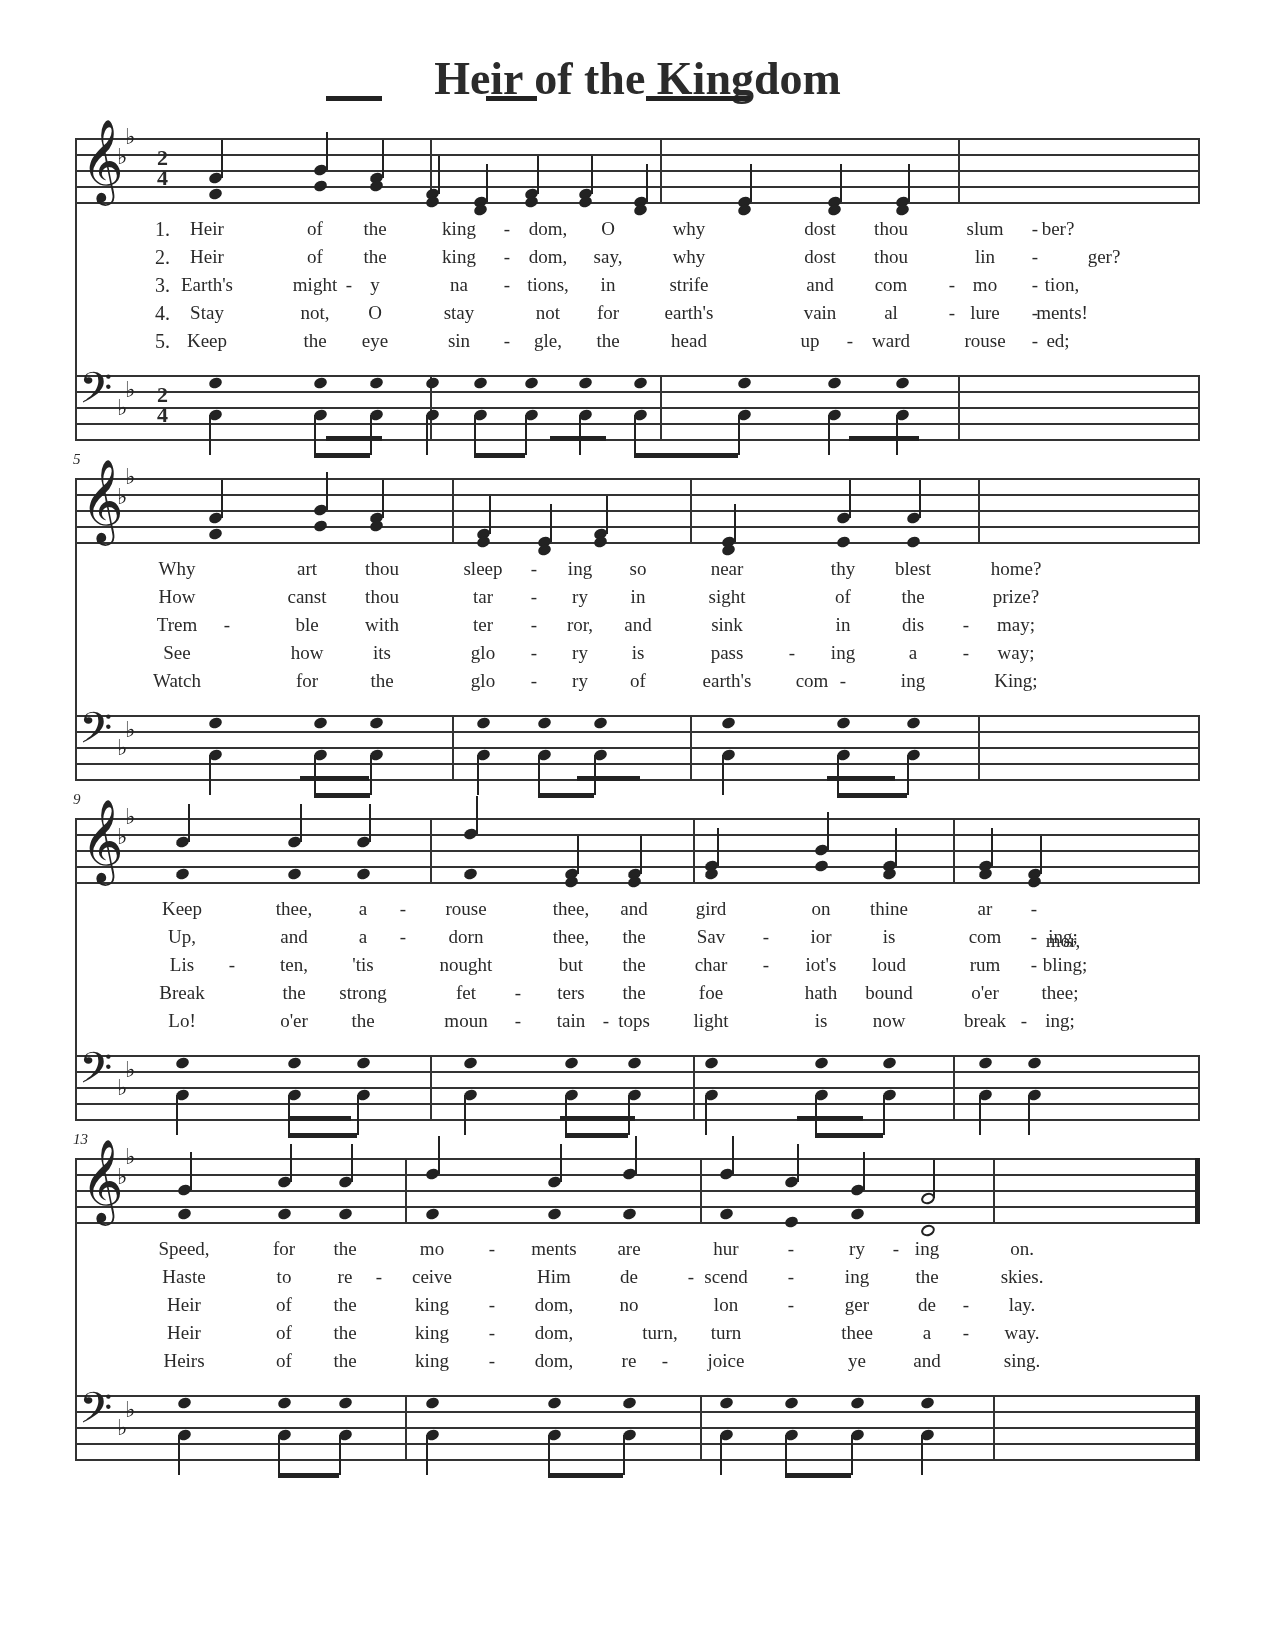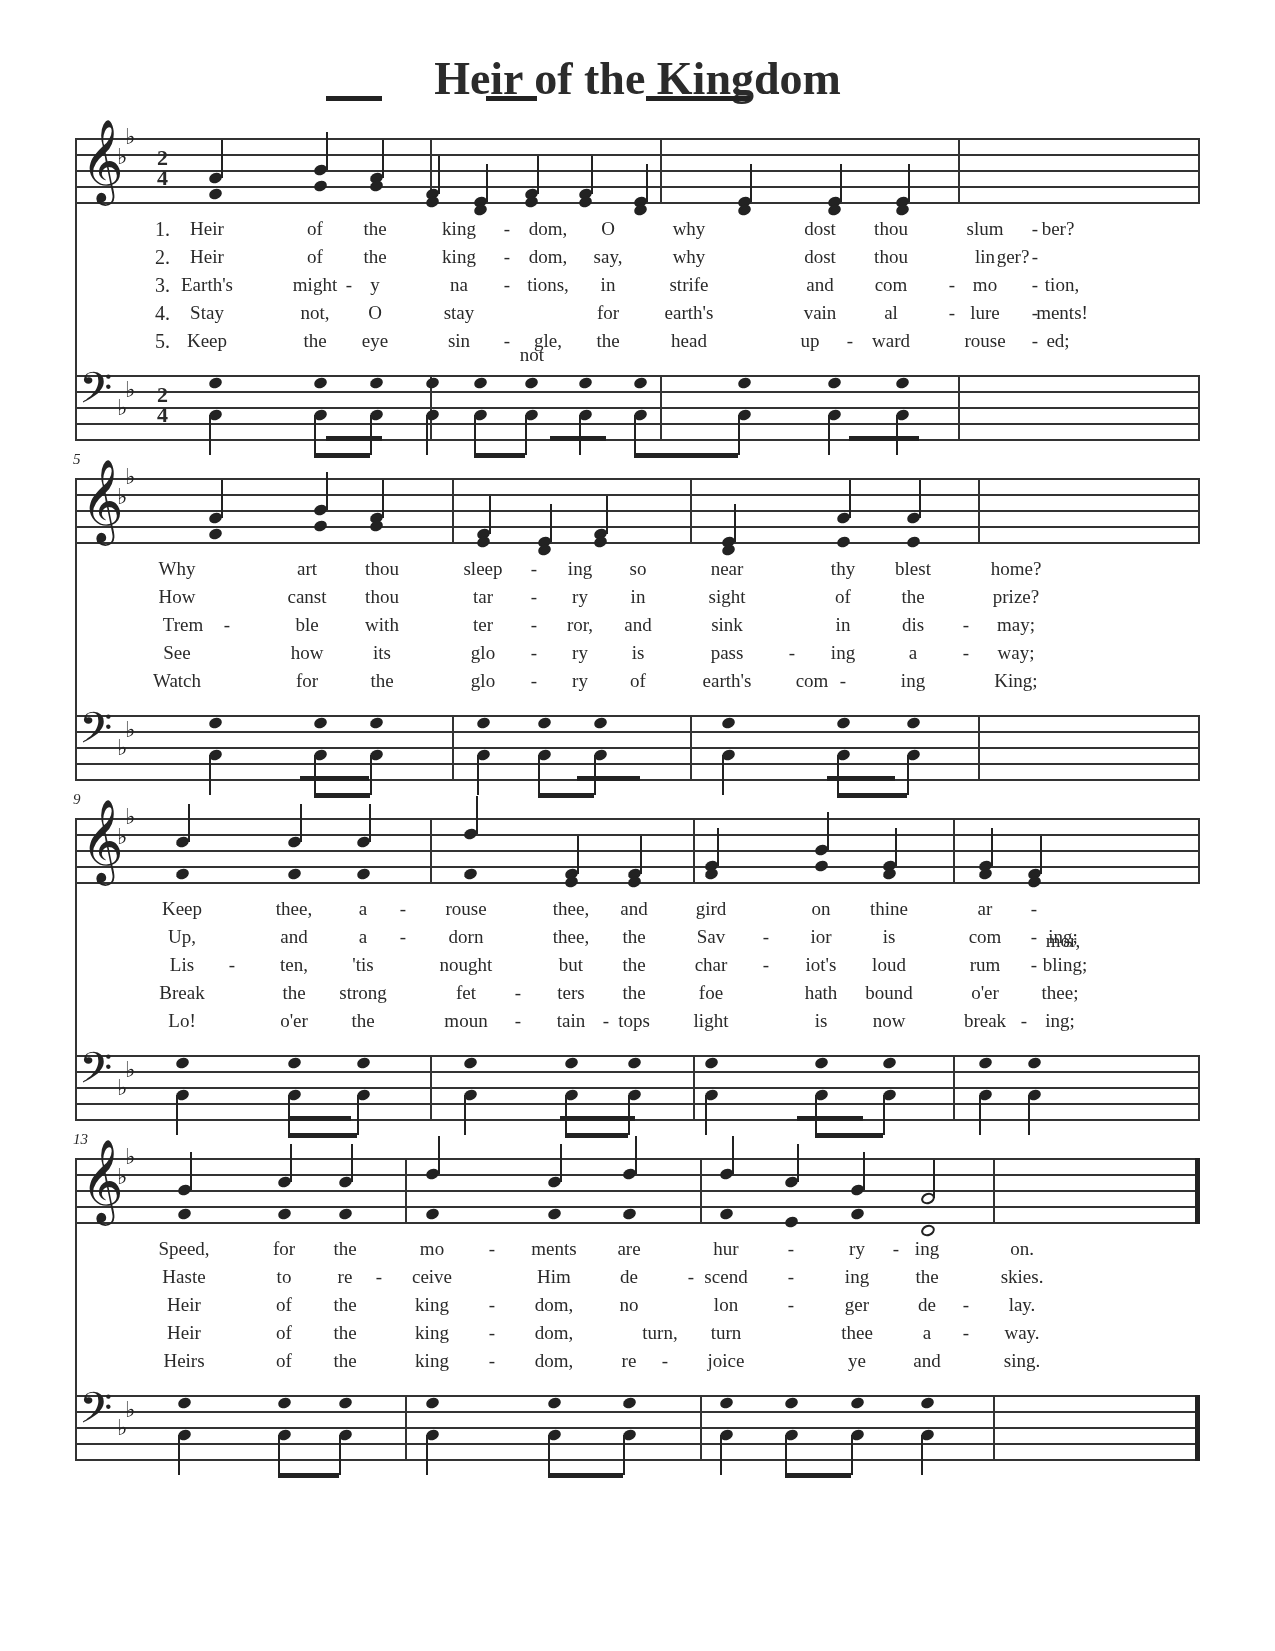--- a/index.html
+++ b/index.html
@@ -168,21 +168,21 @@
           <span style="left: 375px;">the</span>
           <span style="left: 459px;">king</span>
           <span style="left: 507px;">-</span>
           <span style="left: 548px;">dom,</span>
           <span style="left: 608px;">say,</span>
           <span style="left: 689px;">why</span>
           <span style="left: 820px;">dost</span>
           <span style="left: 891px;">thou</span>
           <span style="left: 985px;">lin</span>
           <span style="left: 1035px;">-</span>
-          <span style="left: 1013px;">ger?</span>
+          <span style="left: 1104px;">ger?</span>
         </div>
         <div class="lyric-row" style="top: 274px; left: -75px; width: 1275px;">
           <span class="vnum" style="left: 155px; transform: none;">3.</span>
           <span style="left: 207px;">Earth's</span>
           <span style="left: 315px;">might</span>
           <span style="left: 349px;">-</span>
           <span style="left: 375px;">y</span>
           <span style="left: 459px;">na</span>
           <span style="left: 507px;">-</span>
           <span style="left: 548px;">tions,</span>
@@ -194,21 +194,21 @@
           <span style="left: 985px;">mo</span>
           <span style="left: 1035px;">-</span>
           <span style="left: 1062px;">tion,</span>
         </div>
         <div class="lyric-row" style="top: 302px; left: -75px; width: 1275px;">
           <span class="vnum" style="left: 155px; transform: none;">4.</span>
           <span style="left: 207px;">Stay</span>
           <span style="left: 315px;">not,</span>
           <span style="left: 375px;">O</span>
           <span style="left: 459px;">stay</span>
-          <span style="left: 532px; margin-top: 42px;">not</span>
+          <span style="left: 548px;">not</span>
           <span style="left: 608px;">for</span>
           <span style="left: 689px;">earth's</span>
           <span style="left: 820px;">vain</span>
           <span style="left: 891px;">al</span>
           <span style="left: 952px;">-</span>
           <span style="left: 985px;">lure</span>
           <span style="left: 1035px;">-</span>
           <span style="left: 1062px;">ments!</span>
         </div>
         <div class="lyric-row" style="top: 330px; left: -75px; width: 1275px;">
@@ -344,21 +344,21 @@
           <span style="left: 483px;">tar</span>
           <span style="left: 534px;">-</span>
           <span style="left: 580px;">ry</span>
           <span style="left: 638px;">in</span>
           <span style="left: 727px;">sight</span>
           <span style="left: 843px;">of</span>
           <span style="left: 913px;">the</span>
           <span style="left: 1016px;">prize?</span>
         </div>
         <div class="lyric-row" style="top: 614px; left: -75px; width: 1275px;">
-          <span style="left: 177px; margin-left: 6px;">Trem</span>
+          <span style="left: 177px;">Trem</span>
           <span style="left: 227px;">-</span>
           <span style="left: 307px;">ble</span>
           <span style="left: 382px;">with</span>
           <span style="left: 483px;">ter</span>
           <span style="left: 534px;">-</span>
           <span style="left: 580px;">ror,</span>
           <span style="left: 638px;">and</span>
           <span style="left: 727px;">sink</span>
           <span style="left: 843px;">in</span>
           <span style="left: 913px;">dis</span>

